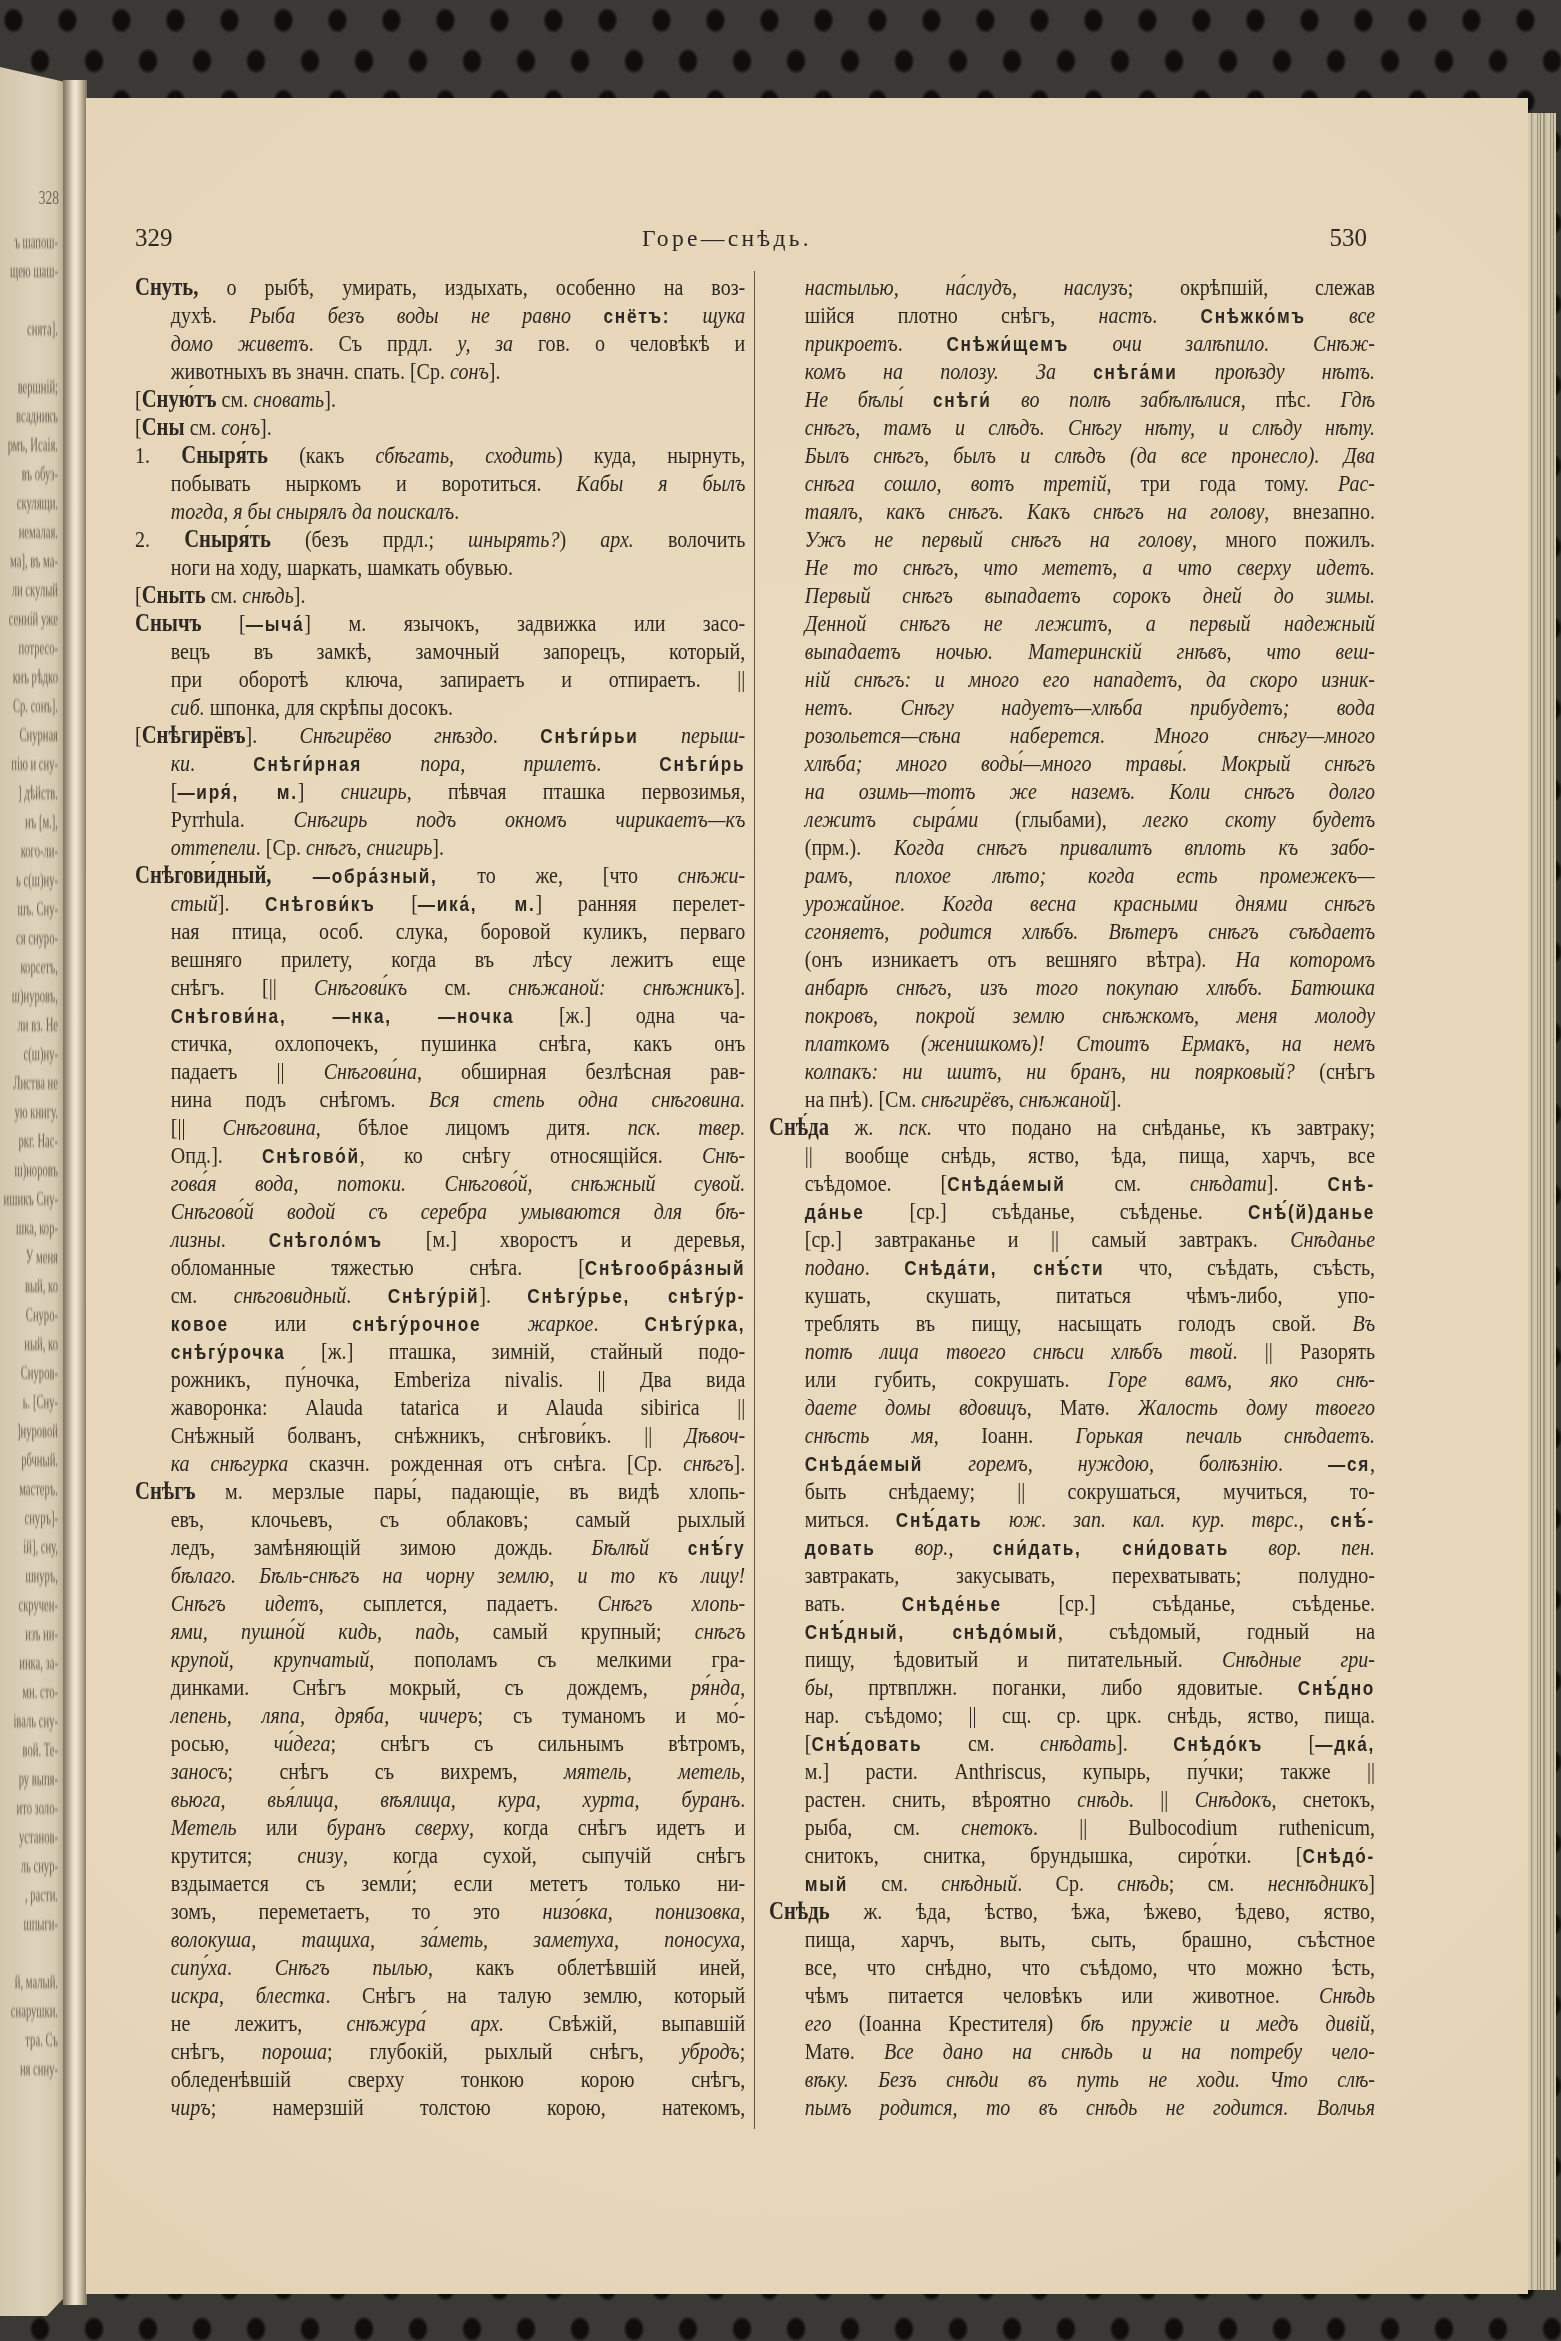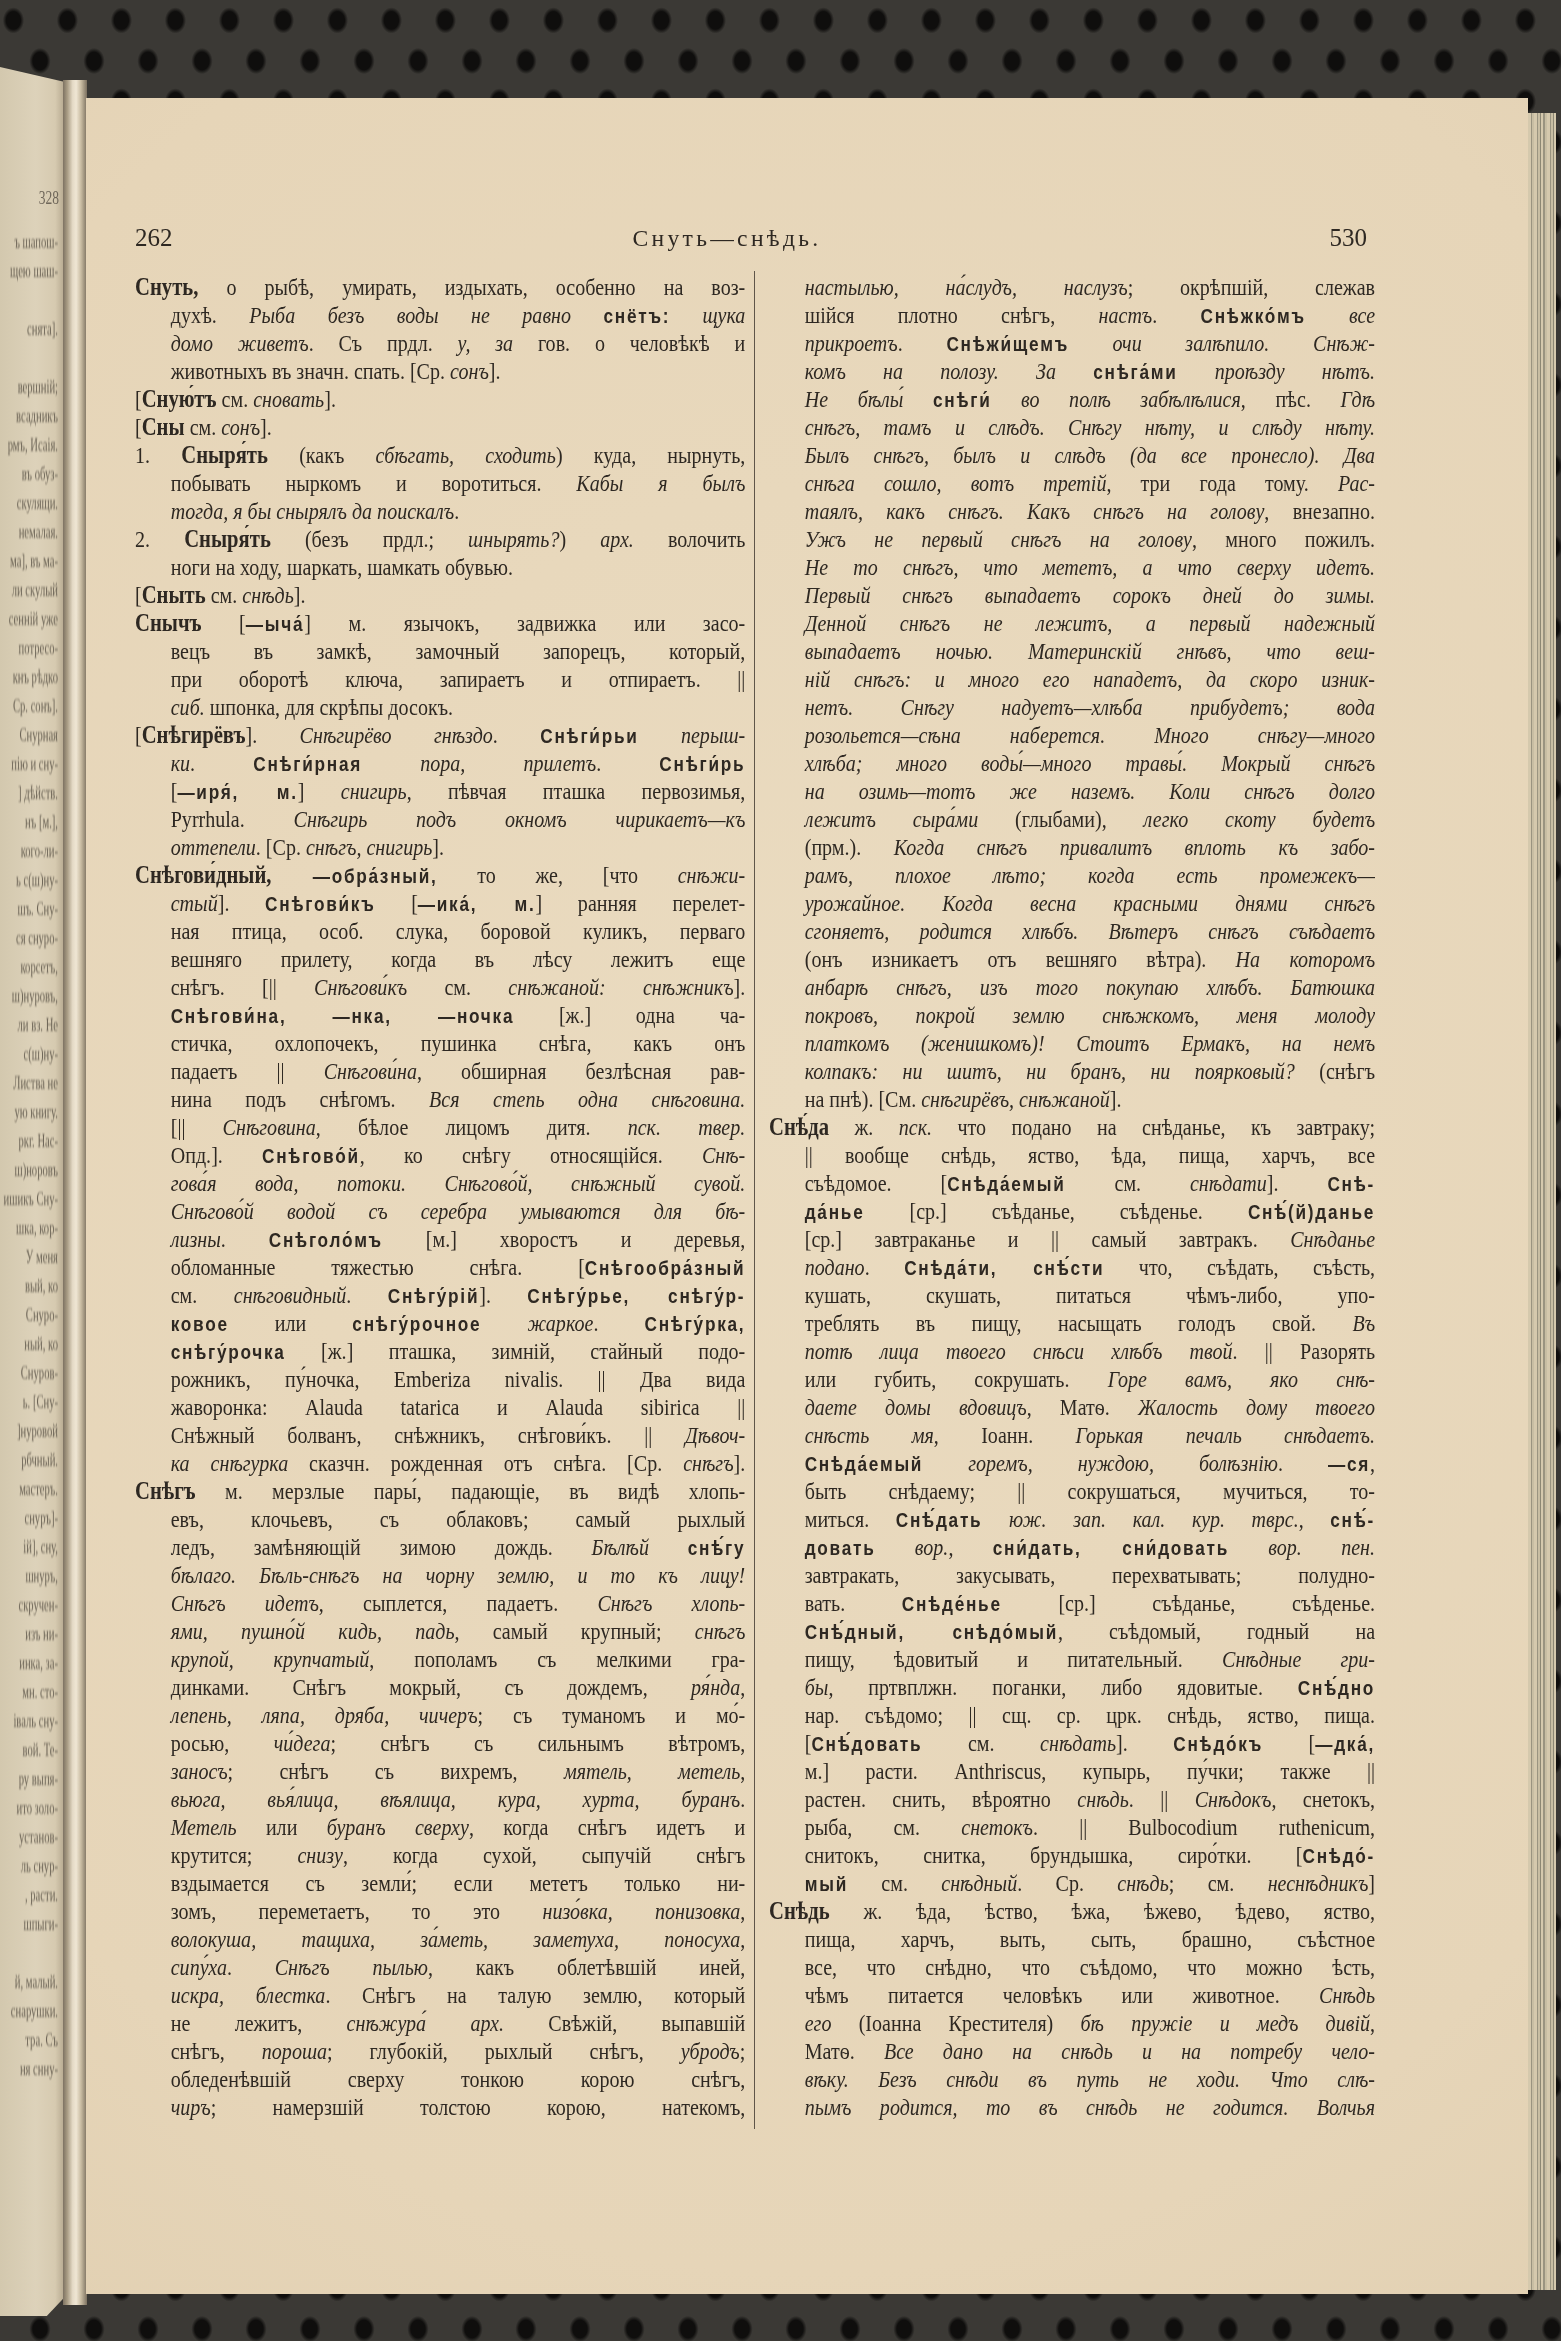--- a/index.html
+++ b/index.html
@@ -130,22 +130,22 @@
       <div class="frag">й, малый.</div>
       <div class="frag">снарушки.</div>
       <div class="frag">тра. Съ</div>
       <div class="frag">ня снну-</div>
     </div>
 </div>
 <div class="gutter"></div>
 <div class="page"></div>
 <div class="edges"></div>
 
-<div class="pnum" id="pn-left">262</div>
-<div class="runhead">Снуть—снѣдь.</div>
+<div class="pnum" id="pn-left">329</div>
+<div class="runhead">Горе—снѣдь.</div>
 <div class="pnum" id="pn-right">530</div>
 
 <div class="col col-left">
     <div class="line head"><span class="st-b">Снуть,</span><span class="st-r"> о рыбѣ, умирать, издыхать, особенно на воз-</span></div>
     <div class="line"><span class="st-r">духѣ. </span><span class="st-i">Рыба безъ воды не равно </span><span class="st-s">снётъ:</span><span class="st-i"> щука</span></div>
     <div class="line"><span class="st-i">домо живетъ</span><span class="st-r">. Съ прдл. </span><span class="st-i">у, за</span><span class="st-r"> гов. о человѣкѣ и</span></div>
     <div class="line nj"><span class="st-r">животныхъ въ значн. спать. [Ср. </span><span class="st-i">сонъ</span><span class="st-r">].</span></div>
     <div class="line head nj"><span class="st-r">[</span><span class="st-b">Сную́тъ</span><span class="st-r"> см. </span><span class="st-i">сновать</span><span class="st-r">].</span></div>
     <div class="line head nj"><span class="st-r">[</span><span class="st-b">Сны</span><span class="st-r"> см. </span><span class="st-i">сонъ</span><span class="st-r">].</span></div>
     <div class="line head"><span class="st-r">1. </span><span class="st-b">Сныря́ть</span><span class="st-r"> (какъ </span><span class="st-i">сбѣгать, сходить</span><span class="st-r">) куда, нырнуть,</span></div>

